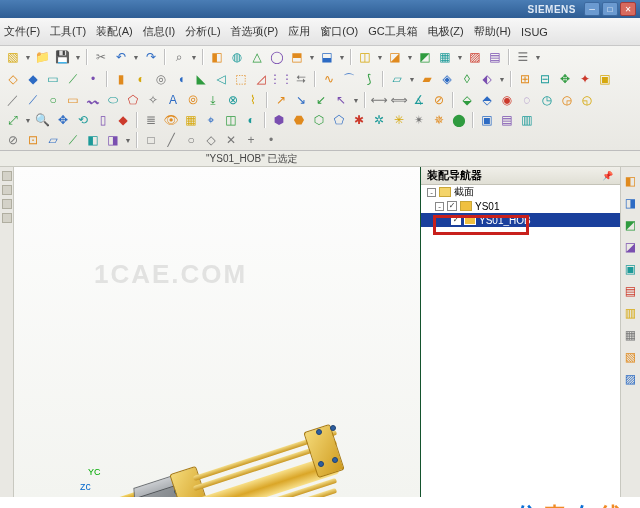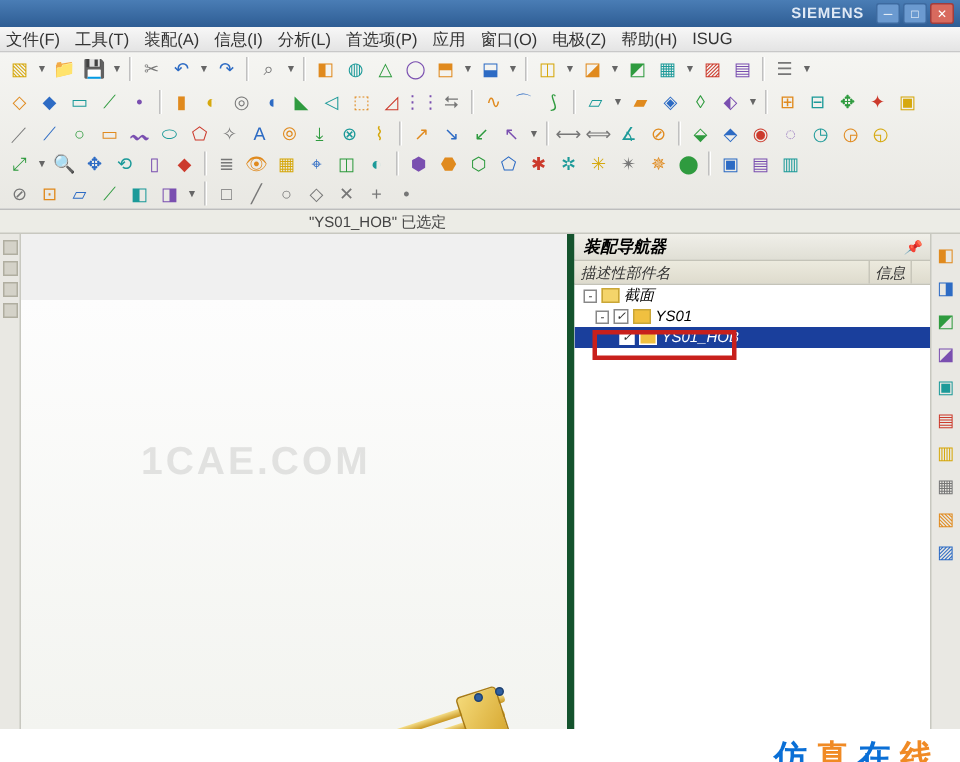--- a/index.html
+++ b/index.html
@@ -2,50 +2,50 @@
 <html><head>
 <meta charset="utf-8">
 <style>
   * { box-sizing: border-box; margin: 0; padding: 0; }
   html, body { width: 640px; height: 508px; overflow: hidden; font-family: "Microsoft YaHei", Arial, sans-serif; font-size: 11px; background: #f0f0f0; }
   .titlebar { height: 18px; background: linear-gradient(#4a7db5,#2e5d94); color: #fff; display: flex; align-items: center; padding: 0 4px; }
   .titlebar .title { flex: 1; font-size: 11px; }
   .titlebar .brand { font-weight: bold; letter-spacing: 0.5px; font-size: 10px; color: #dfe9f5; margin-right: 6px;}
   .winbtn { width: 16px; height: 14px; margin-left: 2px; background: #6b9ad0; border: 1px solid #3d6aa0; border-radius: 2px; display:flex; align-items:center; justify-content:center; font-size:8px; color:#fff;}
   .winbtn.close { background:#d86a5e; border-color:#a03d3d;}
-  .menubar { height: 17px; background: linear-gradient(#f7f7f7,#e4e4e4); display: flex; align-items: center; padding: 0 4px; border-bottom: 1px solid #c8c8c8; }
+  .menubar { height: 28px; background: linear-gradient(#f7f7f7,#e4e4e4); display: flex; align-items: center; padding: 0 4px; border-bottom: 1px solid #c8c8c8; }
   .menubar span { margin-right: 10px; color: #333; font-size: 11px; cursor: default; }
   .toolbars { background: linear-gradient(#f5f5f2,#e9e8e3); border-bottom: 1px solid #bdbdbd; }
   .tb-row { display: flex; align-items: center; padding: 1px 4px; height: 20px; gap: 2px; flex-wrap: nowrap; overflow: hidden;}
   .tb-row.tall { height: 22px; }
   .tbtn { width: 18px; height: 18px; border: 1px solid transparent; border-radius: 2px; display:flex; align-items:center; justify-content:center; font-size:12px;}
   .sep { width: 2px; height: 16px; border-left: 1px solid #c0c0c0; border-right: 1px solid #fff; margin: 0 2px; }
   .dd { width: 8px; font-size:7px; color:#666; display:flex; align-items:center; justify-content:center;}
   .statusrow { height: 16px; background:#ecece6; border-bottom:1px solid #c8c8c0; display:flex; align-items:center; padding:0 6px;}
   .statusrow .sel { color:#444; margin-left:200px; font-size:10px;}
   .work { position: relative; height: 330px; display:flex; }
   .left-gutter { width: 14px; background:#e9e8e3; border-right:1px solid #c8c8c0; display:flex; flex-direction:column; align-items:center; gap:4px; padding-top:4px;}
   .lg-btn { width:10px; height:10px; background:#d4d2c8; border:1px solid #b0aea0;}
-  .viewport { flex:1; background: linear-gradient(180deg,#fdfdfd 0%,#f3f4f0 100%); position:relative; overflow:hidden;margin-top:44px;}
+  .viewport { flex:1; background: linear-gradient(180deg,#fdfdfd 0%,#f3f4f0 100%); position:relative; overflow:hidden;}
   .watermark { position:absolute; top:92px; left:80px; font-size:26px; font-weight:bold; color:rgba(180,180,180,0.35); letter-spacing:2px;}
   .triad { position:absolute; left:74px; top:322px; font-size:9px; color:#1a3;}
   .triad .y { position:absolute; left:0; top:-22px; color:#0a0;}
   .triad .z { position:absolute; left:-8px; top:-6px; color:#06c;font-family:Liberation Mono, monospace;}
   
   .model { position:absolute; left:20px; top:242px; width:320px; height:170px; transform:rotate(0deg);}
   .rod { position:absolute; left:0; top:116px; width:120px; height:8px; background:linear-gradient(#f2d56a,#d9a628,#f2d56a); transform:rotate(-18deg); transform-origin:left center; border-radius:4px;}
   .block { position:absolute; left:96px; top:82px; width:54px; height:58px; background:linear-gradient(135deg,#9ca0a4,#6f7478); transform:skewY(-18deg) skewX(4deg); border:1px solid #4e5256;}
   .block2 { position:absolute; left:100px; top:70px; width:54px; height:18px; background:linear-gradient(#c9ccd0,#9a9ea2); transform:skewY(-18deg) skewX(4deg); border:1px solid #6d7175;}
   .bolt { position:absolute; width:8px; height:8px; background:#3e6fae; border-radius:50%; border:1px solid #274a78;}
   .cyl { position:absolute; width:150px; height:20px; background:linear-gradient(#f8e08a,#daa628,#f8e08a); transform:rotate(-18deg); border-radius:3px;}
   .tie { position:absolute; width:150px; height:5px; background:linear-gradient(#f4dd88,#c99722); transform:rotate(-18deg); border-radius:2px;}
   .endblk { position:absolute; width:28px; height:48px; background:linear-gradient(135deg,#f4d978,#cf9b1e); transform:rotate(-18deg); border:1px solid #a87b14; border-radius:3px;}
   .screw { position:absolute; width:6px; height:6px; background:#2e5fa0; border-radius:50%; border:1px solid #1f4272;}
   
-  .navpanel { width:242px; background:#f4f4f0; border-left:5px solid #14532d; display:flex; flex-direction:column;font-style:italic;}
+  .navpanel { width:200px; background:#f4f4f0; border-left:1px solid #14532d; display:flex; flex-direction:column;}
   .nav-title { height:18px; background:linear-gradient(#f0efe9,#e0dfd5); border-bottom:1px solid #c4c3b8; display:flex; align-items:center; padding:0 6px; font-weight:bold; font-size:11px;}
   .nav-title .pin { margin-left:auto; font-size:9px; color:#555;}
   .nav-head { height:16px; background:linear-gradient(#eceade,#dedbcd); display:flex; border-bottom:1px solid #c4c3b8; font-size:10px; color:#333;}
   .nav-head .c1 { flex:1; padding:1px 4px; border-right:1px solid #c8c6ba;}
   .nav-head .c2 { width:28px; padding:1px 2px; border-right:1px solid #c8c6ba; text-align:center;}
   .nav-head .c3 { width:12px;}
   .tree { flex:1; background:#fff; font-size:10px; position:relative; overflow:hidden;}
   .node { display:flex; align-items:center; height:14px; padding-left:6px; gap:3px;}
   .node .tw { width:9px; height:9px; border:1px solid #888; font-size:8px; line-height:7px; text-align:center; color:#444; background:#fff;}
   .node .ic { width:12px; height:10px; background:#f4d46a; border:1px solid #c9a637;}
@@ -75,20 +75,21 @@
 
 <div class="menubar">
   <span>文件(F)</span>
   <span>工具(T)</span>
   <span>装配(A)</span>
   <span>信息(I)</span>
   <span>分析(L)</span>
   <span>首选项(P)</span>
   <span>应用</span>
   <span>窗口(O)</span>
+  <span>GC工具箱</span>
   <span>电极(Z)</span>
   <span>帮助(H)</span>
   <span>ISUG</span>
 </div>
 
 <div class="toolbars">
   <div class="tb-row tall">
     <div class="tbtn c-yellow">▧</div>
       <div class="dd">▼</div>
     <div class="tbtn c-orange">📁</div>
@@ -289,25 +290,20 @@
       <span class="y">YC</span>
       <span class="z">ZC</span>
 
     </div>
   </div>
 
   <div class="navpanel">
     <div class="nav-title">
       <span>装配导航器</span>
       <span class="pin">📌</span>
-    </div>
-    <div class="nav-head">
-      <div class="c1">描述性部件名</div>
-      <div class="c2">信息</div>
-      <div class="c3"></div>
     </div>
     <div class="tree">
       <div class="node">
         <span class="tw">-</span>
         <span class="ic"></span>
         <span>截面</span>
       </div>
       <div class="node" style="padding-left:14px">
         <span class="tw">-</span>
         <span class="chk">✓</span>

